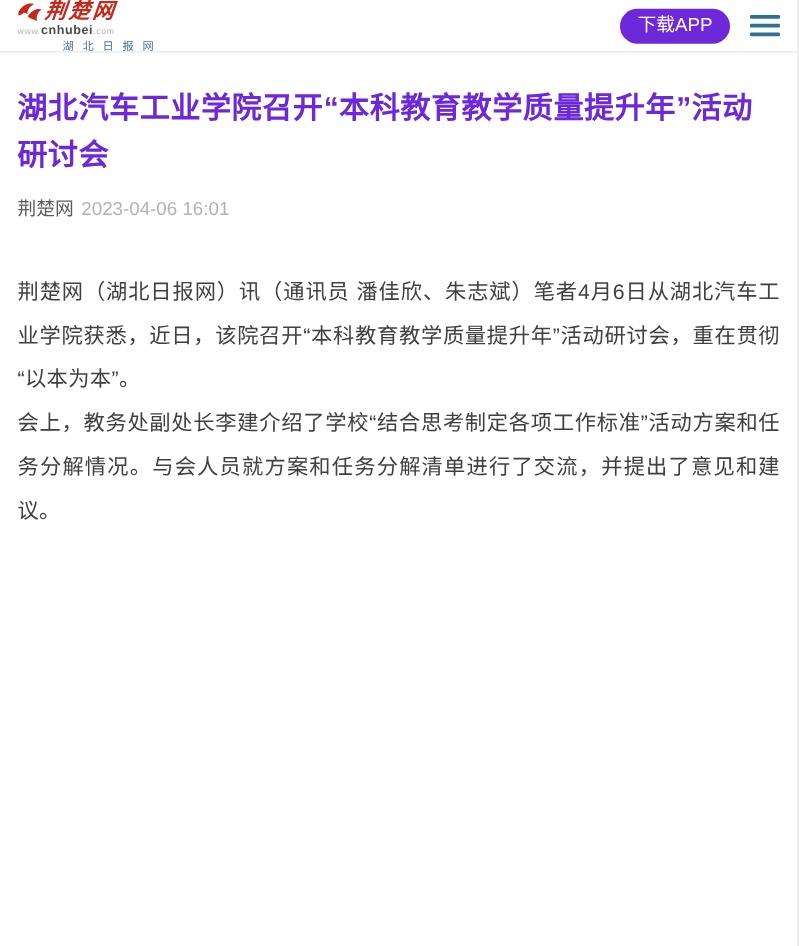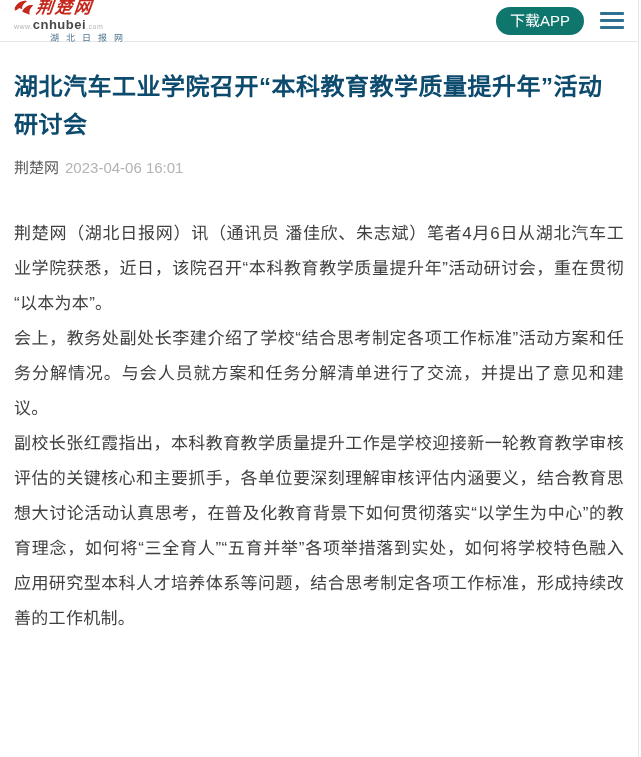--- a/index.html
+++ b/index.html
@@ -31,53 +31,53 @@
   .logo-brand {
     font-family: "DejaVu Serif", "Liberation Serif", serif;
     font-style: italic;
     font-weight: 700;
     font-size: 17px;
     color: #c5281c;
     letter-spacing: 2px;
     transform: skewX(-6deg);
   }
   .logo-url { font-size: 7px; margin-top: 2px; color: #b5b5b5; letter-spacing: .5px; }
-  .logo-url b { color: #4a4a4a; font-size: 13px; }
+  .logo-url b { color: #4a4a4a; font-size: 10px; }
   .logo-sub {
     margin-top: 3px;
     font-size: 9px;
     font-weight: 400;
     color: #4f7691;
     letter-spacing: 7px;
     white-space: nowrap;
     margin-left: 36px;
   }
   .header-actions { display: flex; align-items: center; gap: 16px; }
   .btn-download {
-    background: #0f766e;
+    background: #6d28d9;
     color: #fff;
     border: none;
     border-radius: 15px;
     font-size: 15px;
     padding: 5px 14px;
     font-family: inherit;
     cursor: pointer;
     line-height: 1.2;
   }
   .menu-icon { width: 24px; display: flex; flex-direction: column; gap: 4px; cursor: pointer; padding: 2px 0; }
   .menu-icon .bar { height: 3px; width: 100%; background: #2e7191; border-radius: 1px; }
 
   
   .article { padding: 0 14px; }
   .article-title {
     margin-top: 26px;
     font-size: 24px;
     line-height: 38px;
     font-weight: 700;
-    color: #0c4a6e;
+    color: #6d28d9;
     letter-spacing: .5px;
   }
   .byline {
     margin-top: 14px;
     font-size: 15px;
     line-height: 20px;
     color: #b3b3b3;
   }
   .byline .source { color: #5c5c5c; margin-right: 6px; }
   .content {
@@ -122,17 +122,16 @@
   <article class="article">
     <h1 class="article-title">湖北汽车工业学院召开“本科教育教学质量提升年”活动研讨会</h1>
 
     <div class="byline">
       <span class="source">荆楚网</span><span>2023-04-06 16:01</span>
     </div>
 
     <div class="content">
       <p>荆楚网（湖北日报网）讯（通讯员 潘佳欣、朱志斌）笔者4月6日从湖北汽车工业学院获悉，近日，该院召开“本科教育教学质量提升年”活动研讨会，重在贯彻“以本为本”。</p>
       <p>会上，教务处副处长李建介绍了学校“结合思考制定各项工作标准”活动方案和任务分解情况。与会人员就方案和任务分解清单进行了交流，并提出了意见和建议。</p>
-      <p>副校长张红霞指出，本科教育教学质量提升工作是学校迎接新一轮教育教学审核评估的关键核心和主要抓手，各单位要深刻理解审核评估内涵要义，结合教育思想大讨论活动认真思考，在普及化教育背景下如何贯彻落实“以学生为中心”的教育理念，如何将“三全育人”“五育并举”各项举措落到实处，如何将学校特色融入应用研究型本科人才培养体系等问题，结合思考制定各项工作标准，形成持续改善的工作机制。</p>
     </div>
   </article>
 
 </div>
 
 </body></html>

